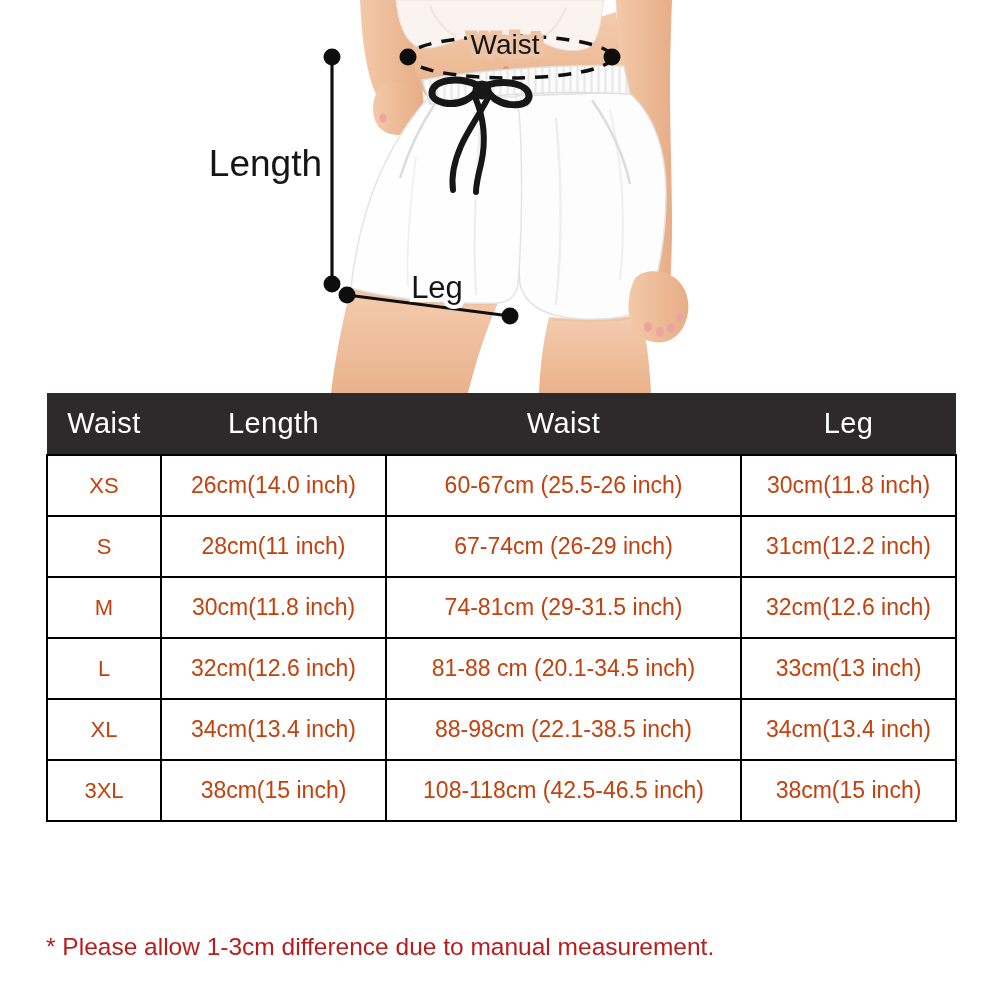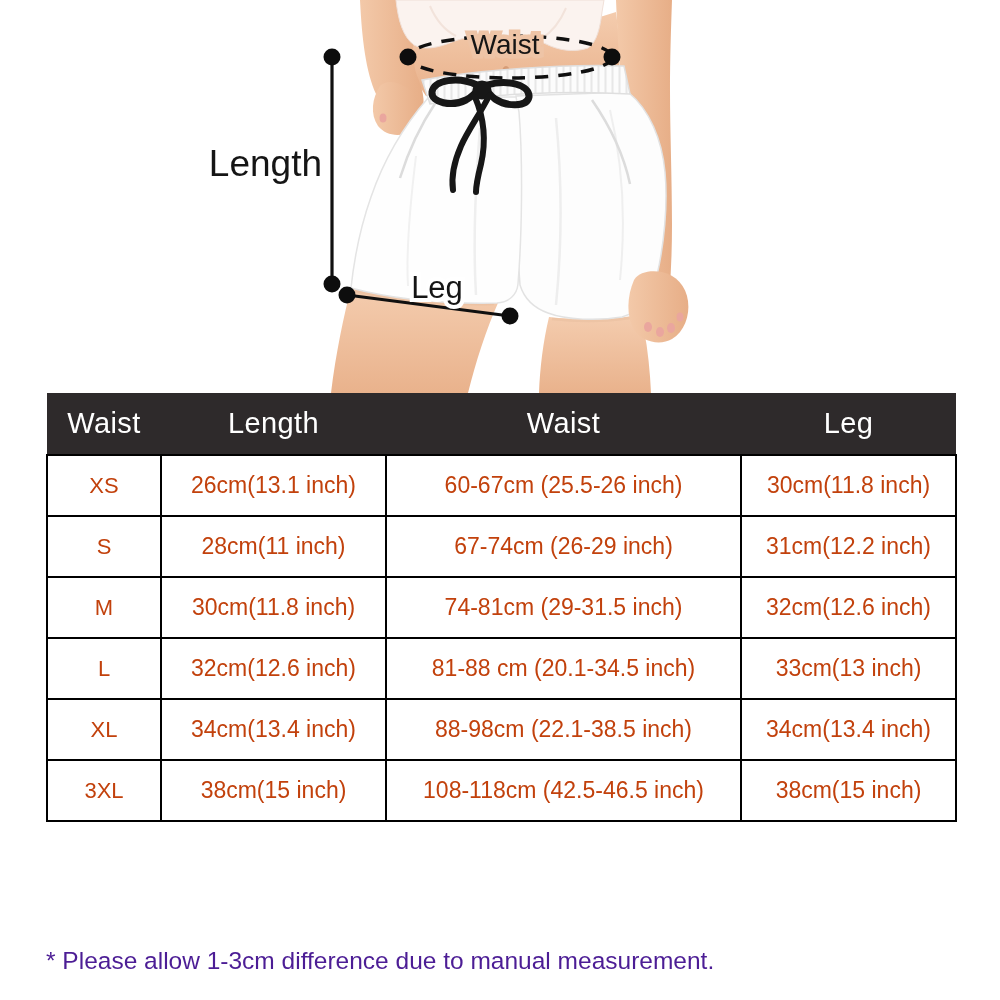--- a/index.html
+++ b/index.html
@@ -19,21 +19,21 @@
     font-size:29px;height:61px;padding:0;border:none;letter-spacing:.4px;
   }
   table.size-table tbody td{
     border:2px solid #000000;background:#ffffff;color:#c2410c;
     text-align:center;vertical-align:middle;font-size:23px;height:59px;padding:0;
     white-space:nowrap;
   }
   table.size-table tbody td.c-size{font-size:22px;}
   .note{
     position:absolute;left:46px;top:933px;width:920px;
-    font-size:24.5px;color:#4c1d95;margin-top:14px;
+    font-size:24.5px;color:#b91c1c;
   }
   .ann-text{fill:#151515;}
 </style>
 </head>
 <body>
 
 <div class="photo-area">
   <svg viewBox="0 0 1000 393" xmlns="http://www.w3.org/2000/svg">
     <defs>
       <linearGradient id="skinV" x1="0" y1="0" x2="0" y2="1">
@@ -133,21 +133,21 @@
     <tr>
       <th>Waist</th>
       <th>Length</th>
       <th>Waist</th>
       <th>Leg</th>
     </tr>
   </thead>
   <tbody>
     <tr>
       <td class="c-size">XS</td>
-      <td>26cm(13.1 inch)</td>
+      <td>26cm(14.0 inch)</td>
       <td>60-67cm (25.5-26 inch)</td>
       <td>30cm(11.8 inch)</td>
     </tr>
     <tr>
       <td class="c-size">S</td>
       <td>28cm(11 inch)</td>
       <td>67-74cm (26-29 inch)</td>
       <td>31cm(12.2 inch)</td>
     </tr>
     <tr>

